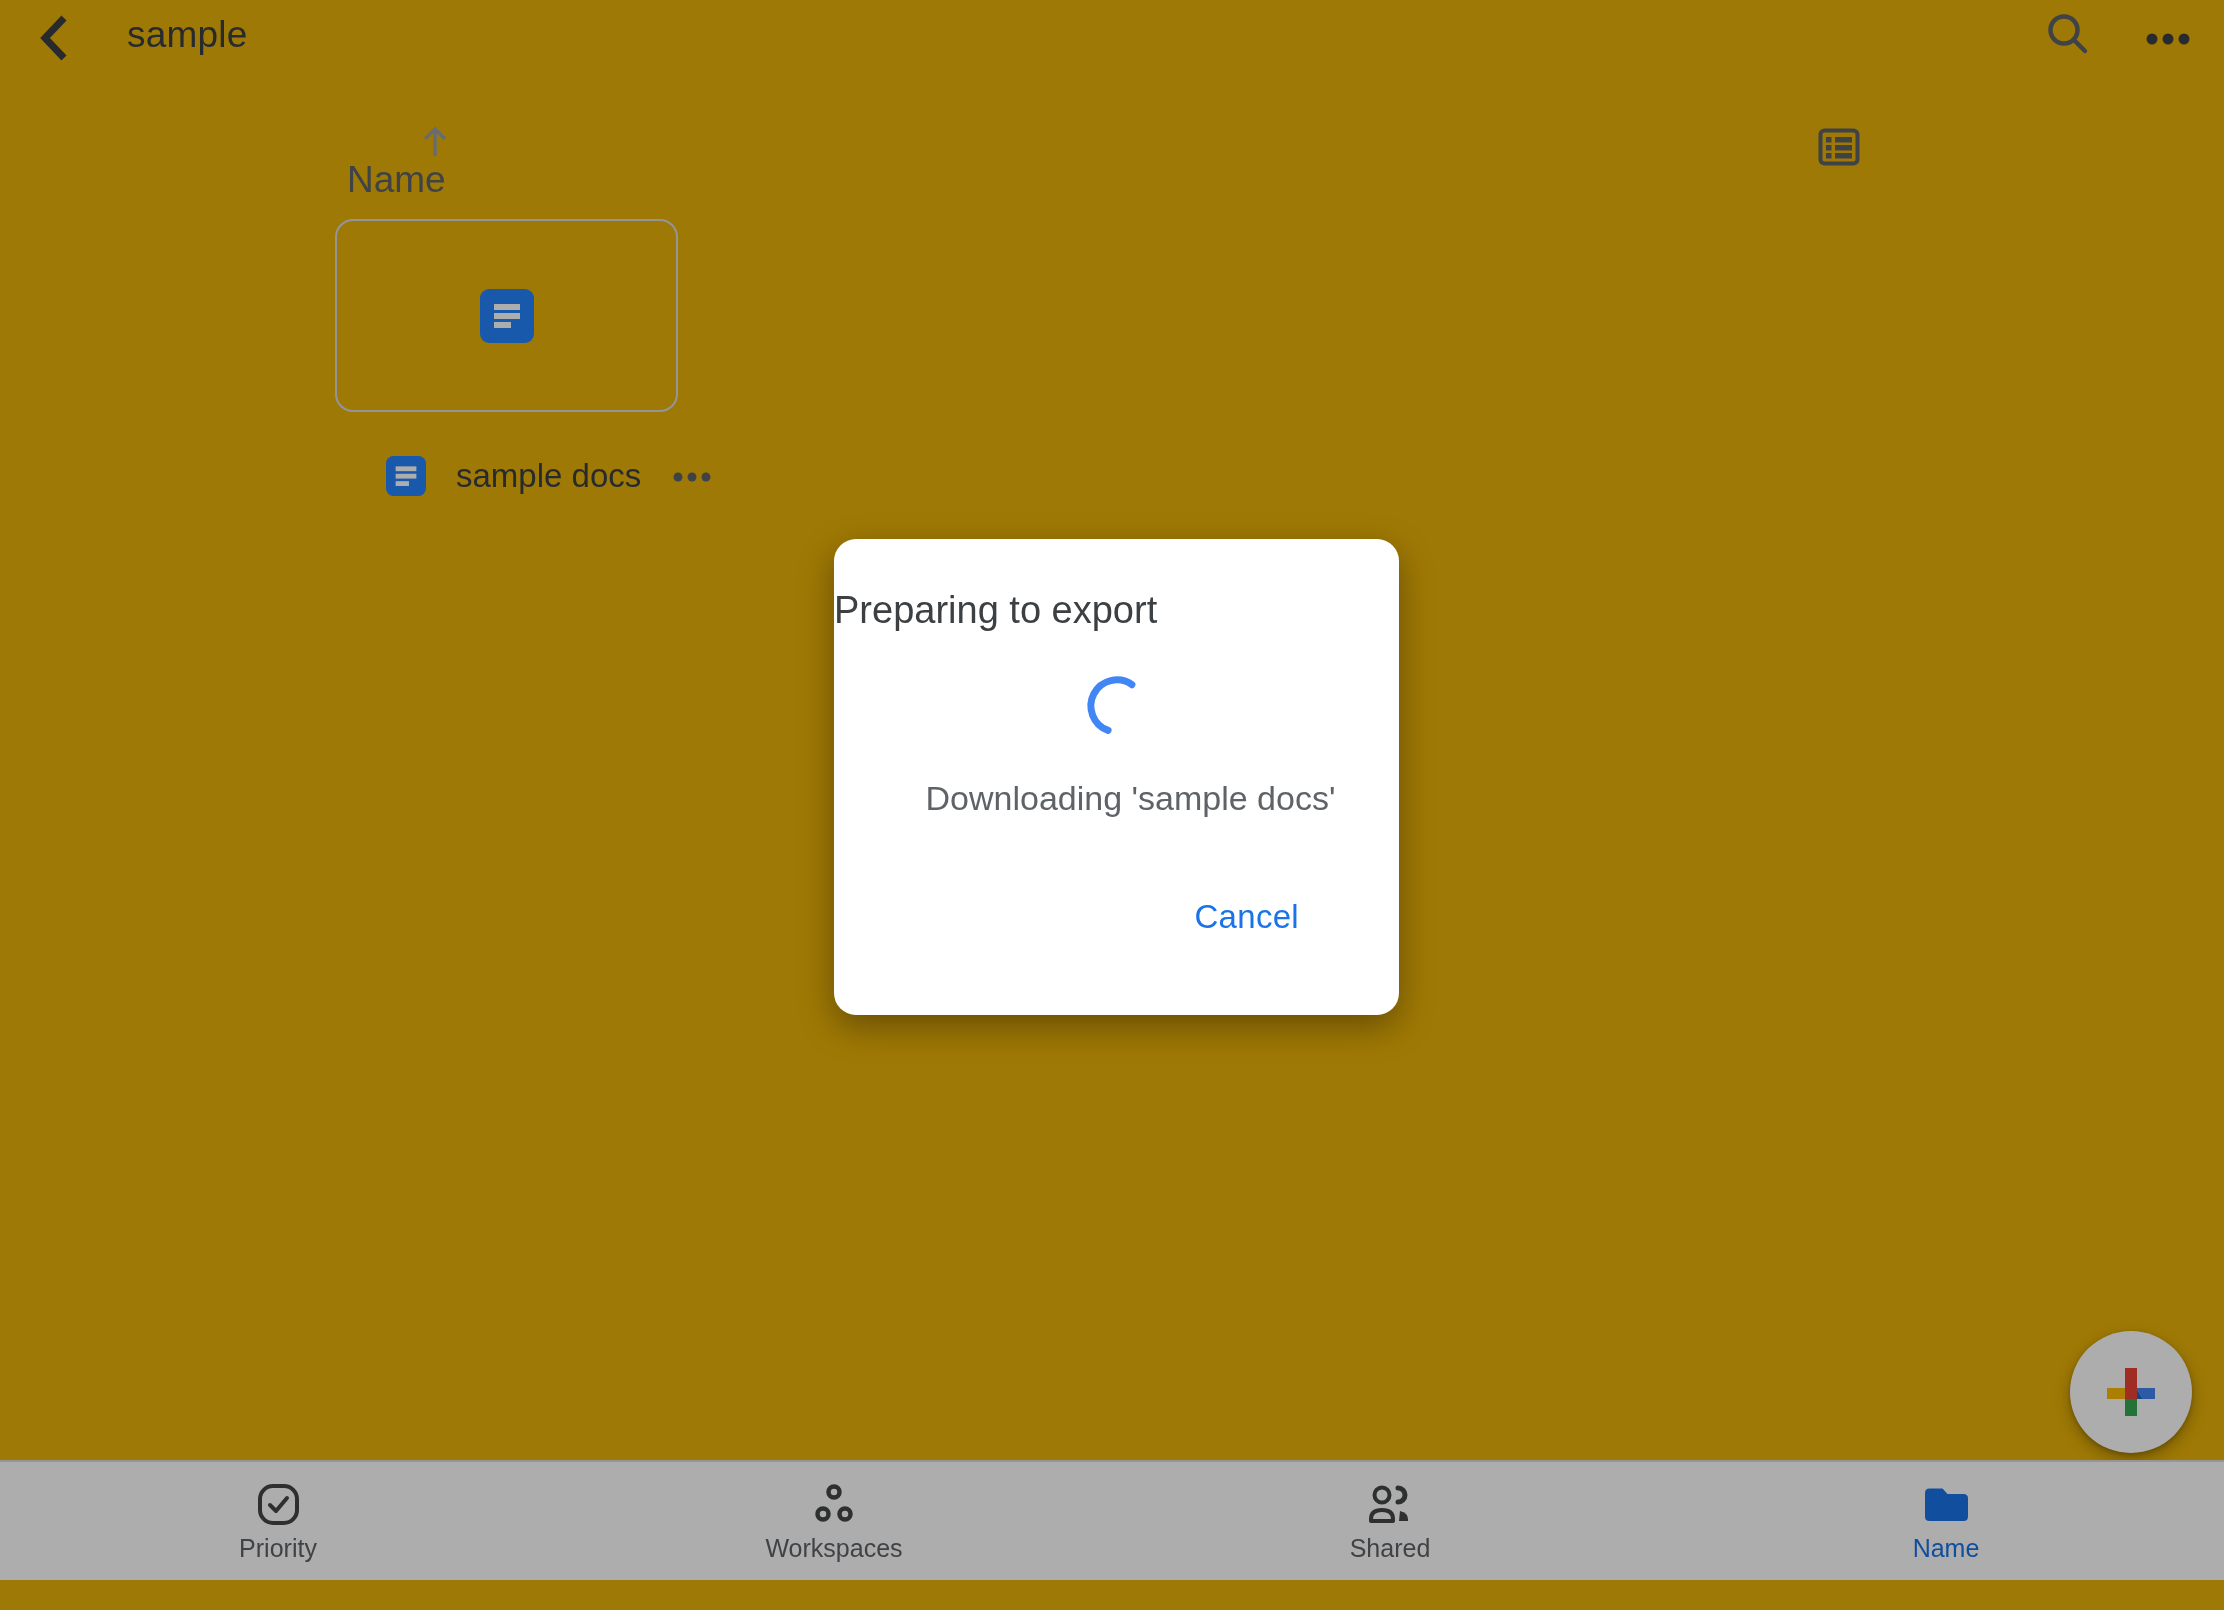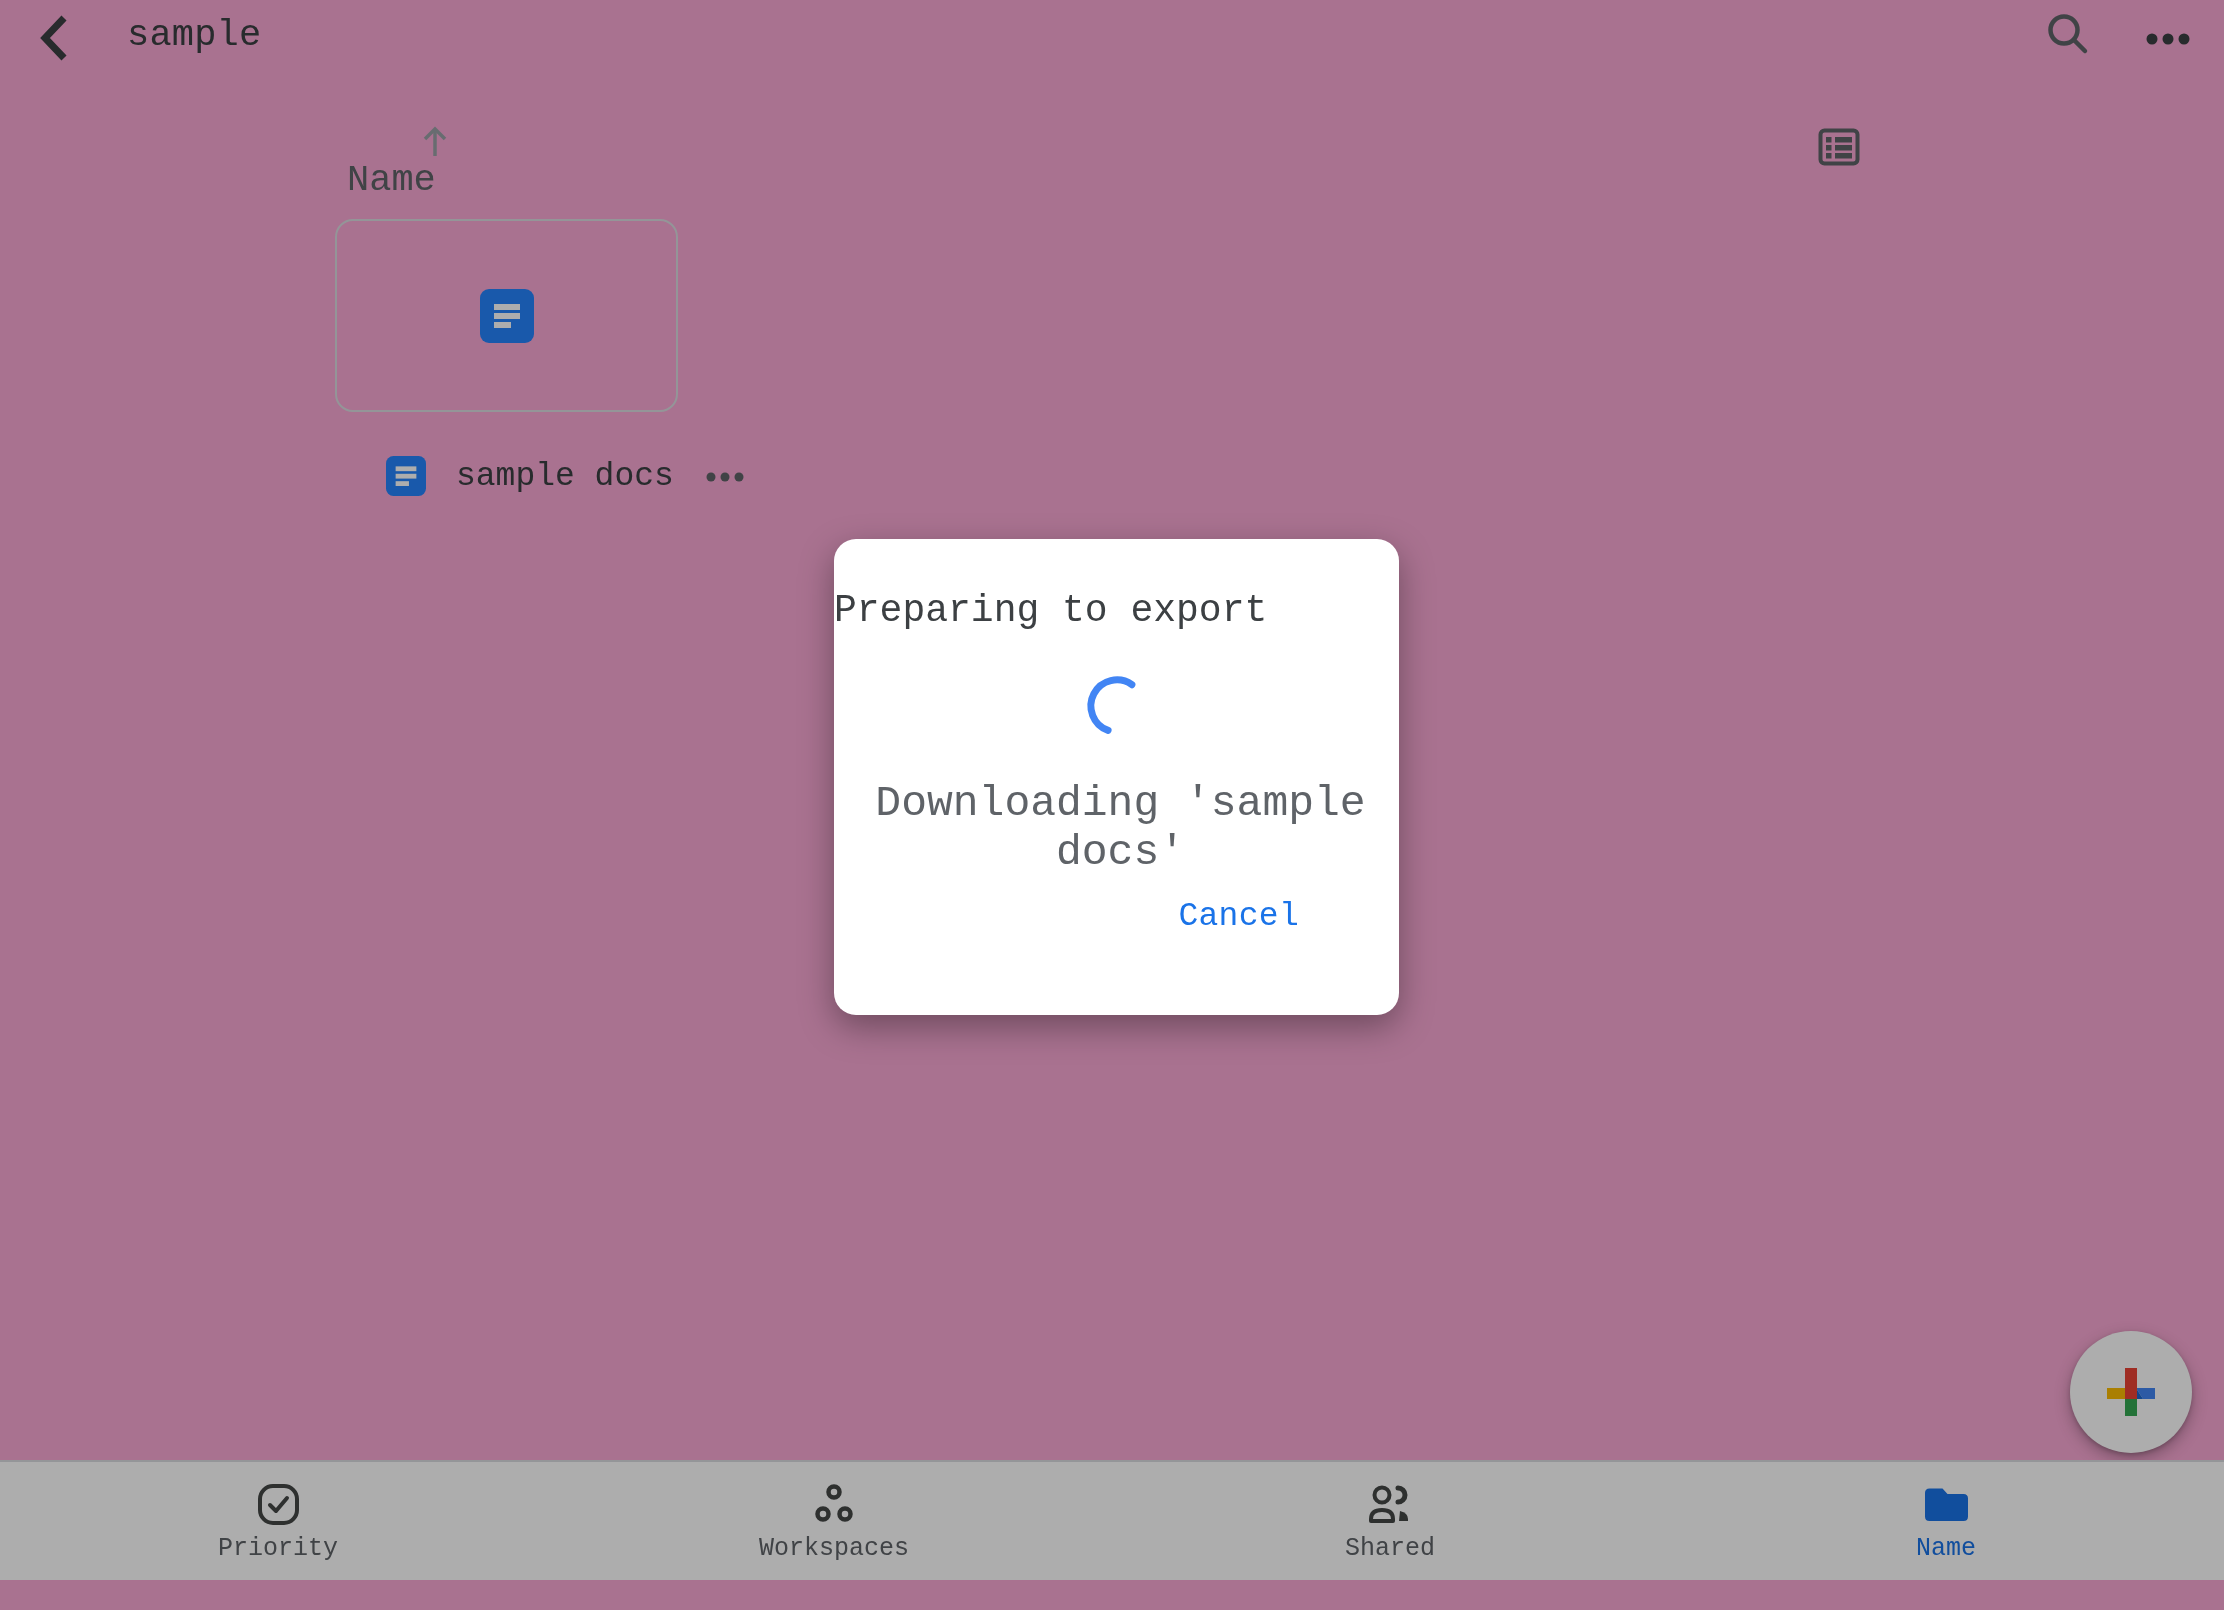--- a/index.html
+++ b/index.html
@@ -1,17 +1,17 @@
 <!DOCTYPE html>
 <html><head>
 <meta charset="utf-8">
 <style>
   html,body{margin:0;padding:0;background:#666;}
-  .screen{position:relative;width:2224px;height:1610px;background:#f9a8d4;overflow:hidden;
-          font-family:Liberation Mono, monospace;}
+  .screen{position:relative;width:2224px;height:1610px;background:#eab308;overflow:hidden;
+          font-family:Liberation Sans, sans-serif;}
 
   
   .appbar{position:absolute;left:0;top:0;width:100%;height:80px;}
   .back-btn{position:absolute;left:30px;top:10px;width:56px;height:56px;cursor:pointer;}
   .appbar-title{position:absolute;left:127px;top:14px;font-size:37px;color:#3c4043;letter-spacing:.2px;}
   .search-btn{position:absolute;left:2042px;top:10px;width:52px;height:52px;cursor:pointer;}
   .more-btn{position:absolute;left:2142px;top:24px;width:52px;height:30px;cursor:pointer;}
 
   
   .sort-row{position:absolute;left:0;top:120px;width:100%;height:60px;}
@@ -40,22 +40,22 @@
        background:#ffffff;box-shadow:0 6px 16px rgba(0,0,0,0.28),0 2px 4px rgba(0,0,0,0.18);
        display:flex;align-items:center;justify-content:center;cursor:pointer;}
 
   
   .scrim{position:absolute;left:0;top:0;width:100%;height:100%;background:rgba(0,0,0,0.32);z-index:10;}
   .dialog{position:absolute;left:834px;top:539px;width:565px;height:476px;background:#ffffff;
           border-radius:22px;z-index:20;box-shadow:0 12px 34px rgba(0,0,0,0.35);}
   .dialog-title{position:absolute;top:50px;left:0;width:100%;text-align:left;
                 font-size:38px;color:#3c4043;}
   .spinner{position:absolute;top:131px;left:50%;transform:translateX(-50%);}
-  .dialog-msg{position:absolute;top:240px;left:4px;width:100%;text-align:center;
-              font-size:43px;color:#5f6368;}
+  .dialog-msg{position:absolute;top:240px;left:14px;width:100%;text-align:center;
+              font-size:34px;color:#5f6368;}
   .cancel-btn{position:absolute;top:358px;right:100px;font-size:33px;font-weight:500;
               color:#1a73e8;line-height:40px;cursor:pointer;letter-spacing:.3px;}
 </style>
 </head>
 <body>
 
 <div class="screen">
 
   <div class="appbar">
     <div class="back-btn">

